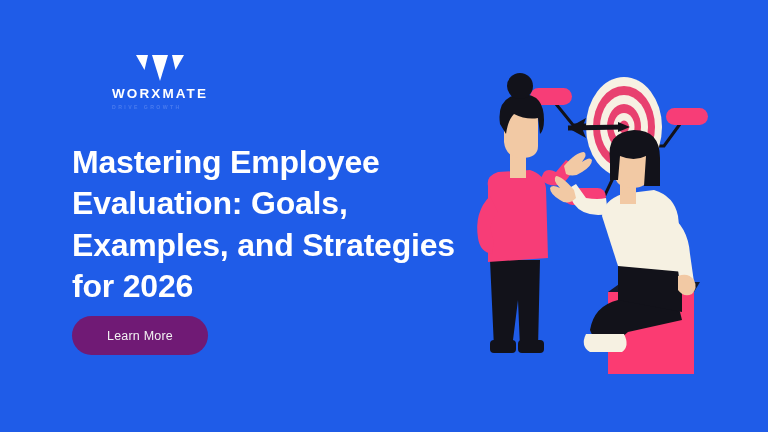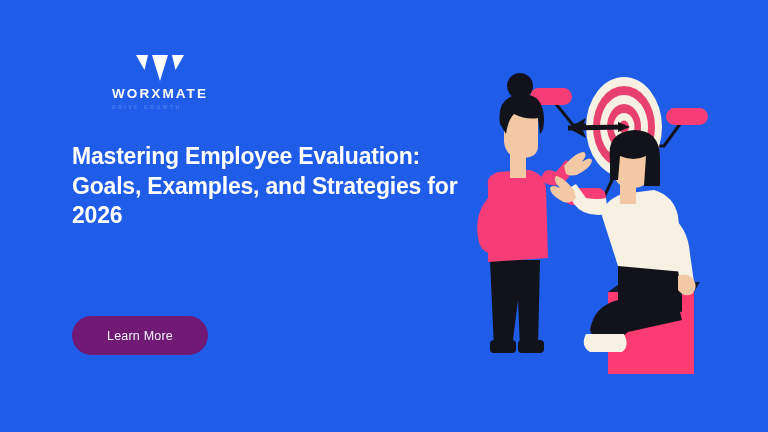--- a/index.html
+++ b/index.html
@@ -54,21 +54,21 @@
   }
 
   
   .headline {
     position: absolute;
     left: 72px;
     top: 142px;
     width: 390px;
     margin: 0;
     color: #ffffff;
-    font-size: 23px;
+    font-size: 32px;
     font-weight: 700;
     line-height: 1.29;
     letter-spacing: -0.2px;
     font-family: "Liberation Sans", sans-serif;
   }
 
   
   .cta-button {
     position: absolute;
     left: 72px;

